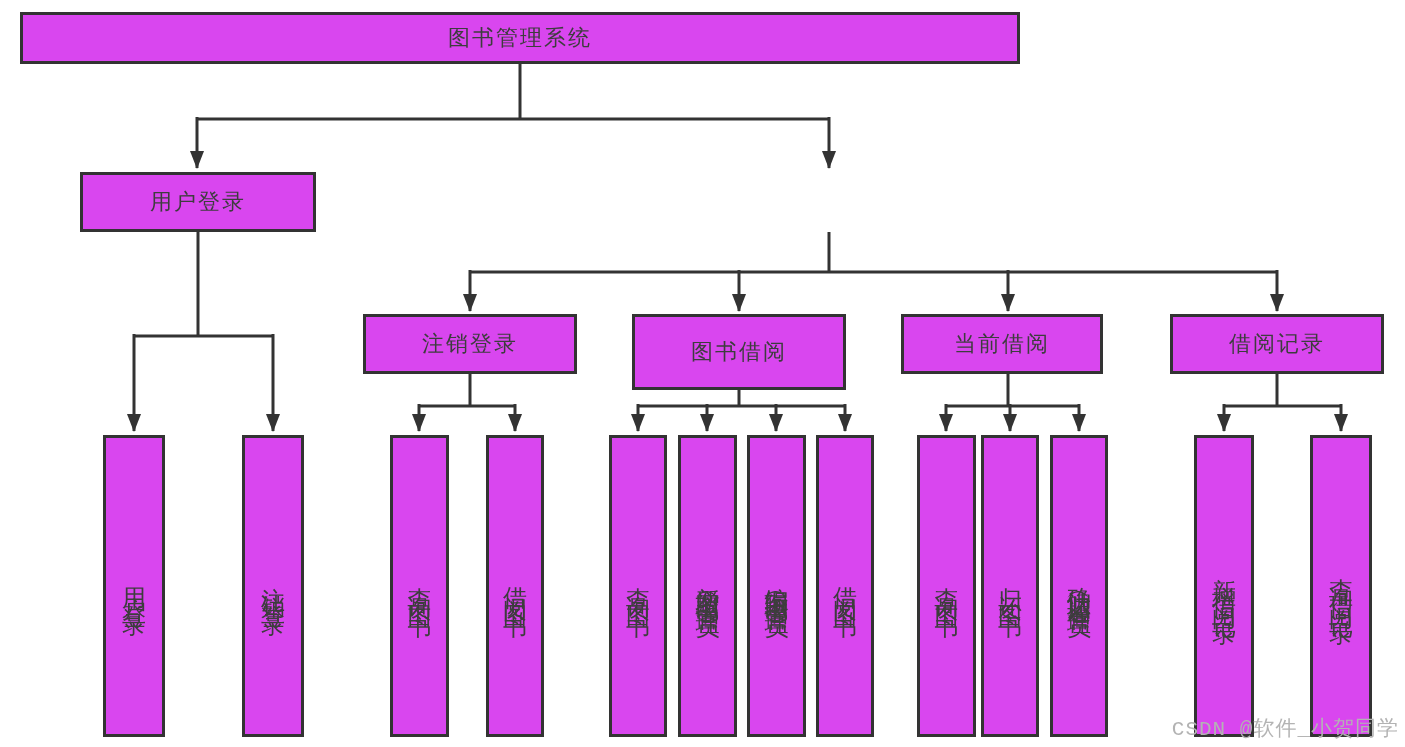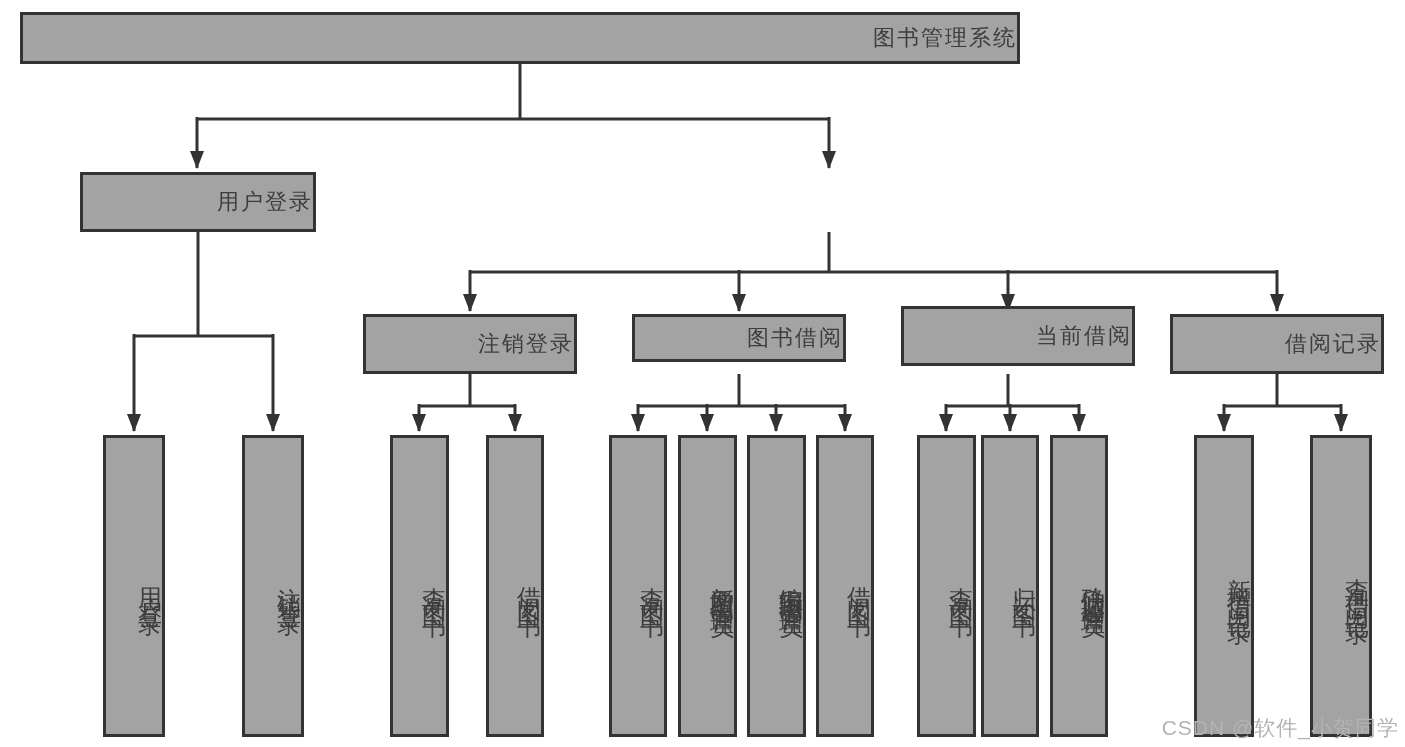--- a/index.html
+++ b/index.html
@@ -19,24 +19,24 @@
     position: absolute;
     left: 0; top: 0;
     width: 1405px;
     height: 747px;
     z-index: 1;
   }
   .node {
     position: absolute;
     box-sizing: border-box;
     border: 3px solid #333333;
-    background: #a3a3a3;
+    background: #d946ef;
     display: flex;
     align-items: center;
-    justify-content: flex-end;
+    justify-content: center;
     z-index: 2;
   }
   .node .lbl {
     color: #3d3d3d;
     font-size: 22px;
     letter-spacing: 2px;
     white-space: nowrap;
   }
   .node.leaf .lbl {
     writing-mode: vertical-rl;
@@ -51,20 +51,21 @@
   }
   #watermark {
     position: absolute;
     right: 6px;
     top: 714px;
     z-index: 5;
     color: #b3b3b3;
     font-size: 21px;
     letter-spacing: 1px;
     white-space: nowrap;
+    font-family: Liberation Mono, monospace;
   }
 </style>
 </head>
 <body>
 
 <div id="stage">
 
   <svg id="wires" viewBox="0 0 1405 747" xmlns="http://www.w3.org/2000/svg">
     <defs>
       <marker id="arrow" markerUnits="userSpaceOnUse" markerWidth="18" markerHeight="14" viewBox="0 0 18 14" refX="17" refY="7" orient="auto">
@@ -131,24 +132,24 @@
     <span class="lbl">图书管理系统</span>
   </div>
 
   <div class="node" style="left:80px;top:172px;width:236px;height:60px">
     <span class="lbl">用户登录</span>
   </div>
 
   <div class="node" style="left:363px;top:314px;width:214px;height:60px">
     <span class="lbl">注销登录</span>
   </div>
-  <div class="node" style="left:632px;top:314px;width:214px;height:48px">
+  <div class="node" style="left:632px;top:314px;width:214px;height:76px">
     <span class="lbl">图书借阅</span>
   </div>
-  <div class="node" style="left:901px;top:306px;width:234px;height:60px">
+  <div class="node" style="left:901px;top:314px;width:202px;height:60px">
     <span class="lbl">当前借阅</span>
   </div>
   <div class="node" style="left:1170px;top:314px;width:214px;height:60px">
     <span class="lbl">借阅记录</span>
   </div>
 
   <div class="node leaf" style="left:103px;top:435px;width:62px;height:302px">
     <span class="lbl">用户登录</span>
   </div>
   <div class="node leaf" style="left:242px;top:435px;width:62px;height:302px">

